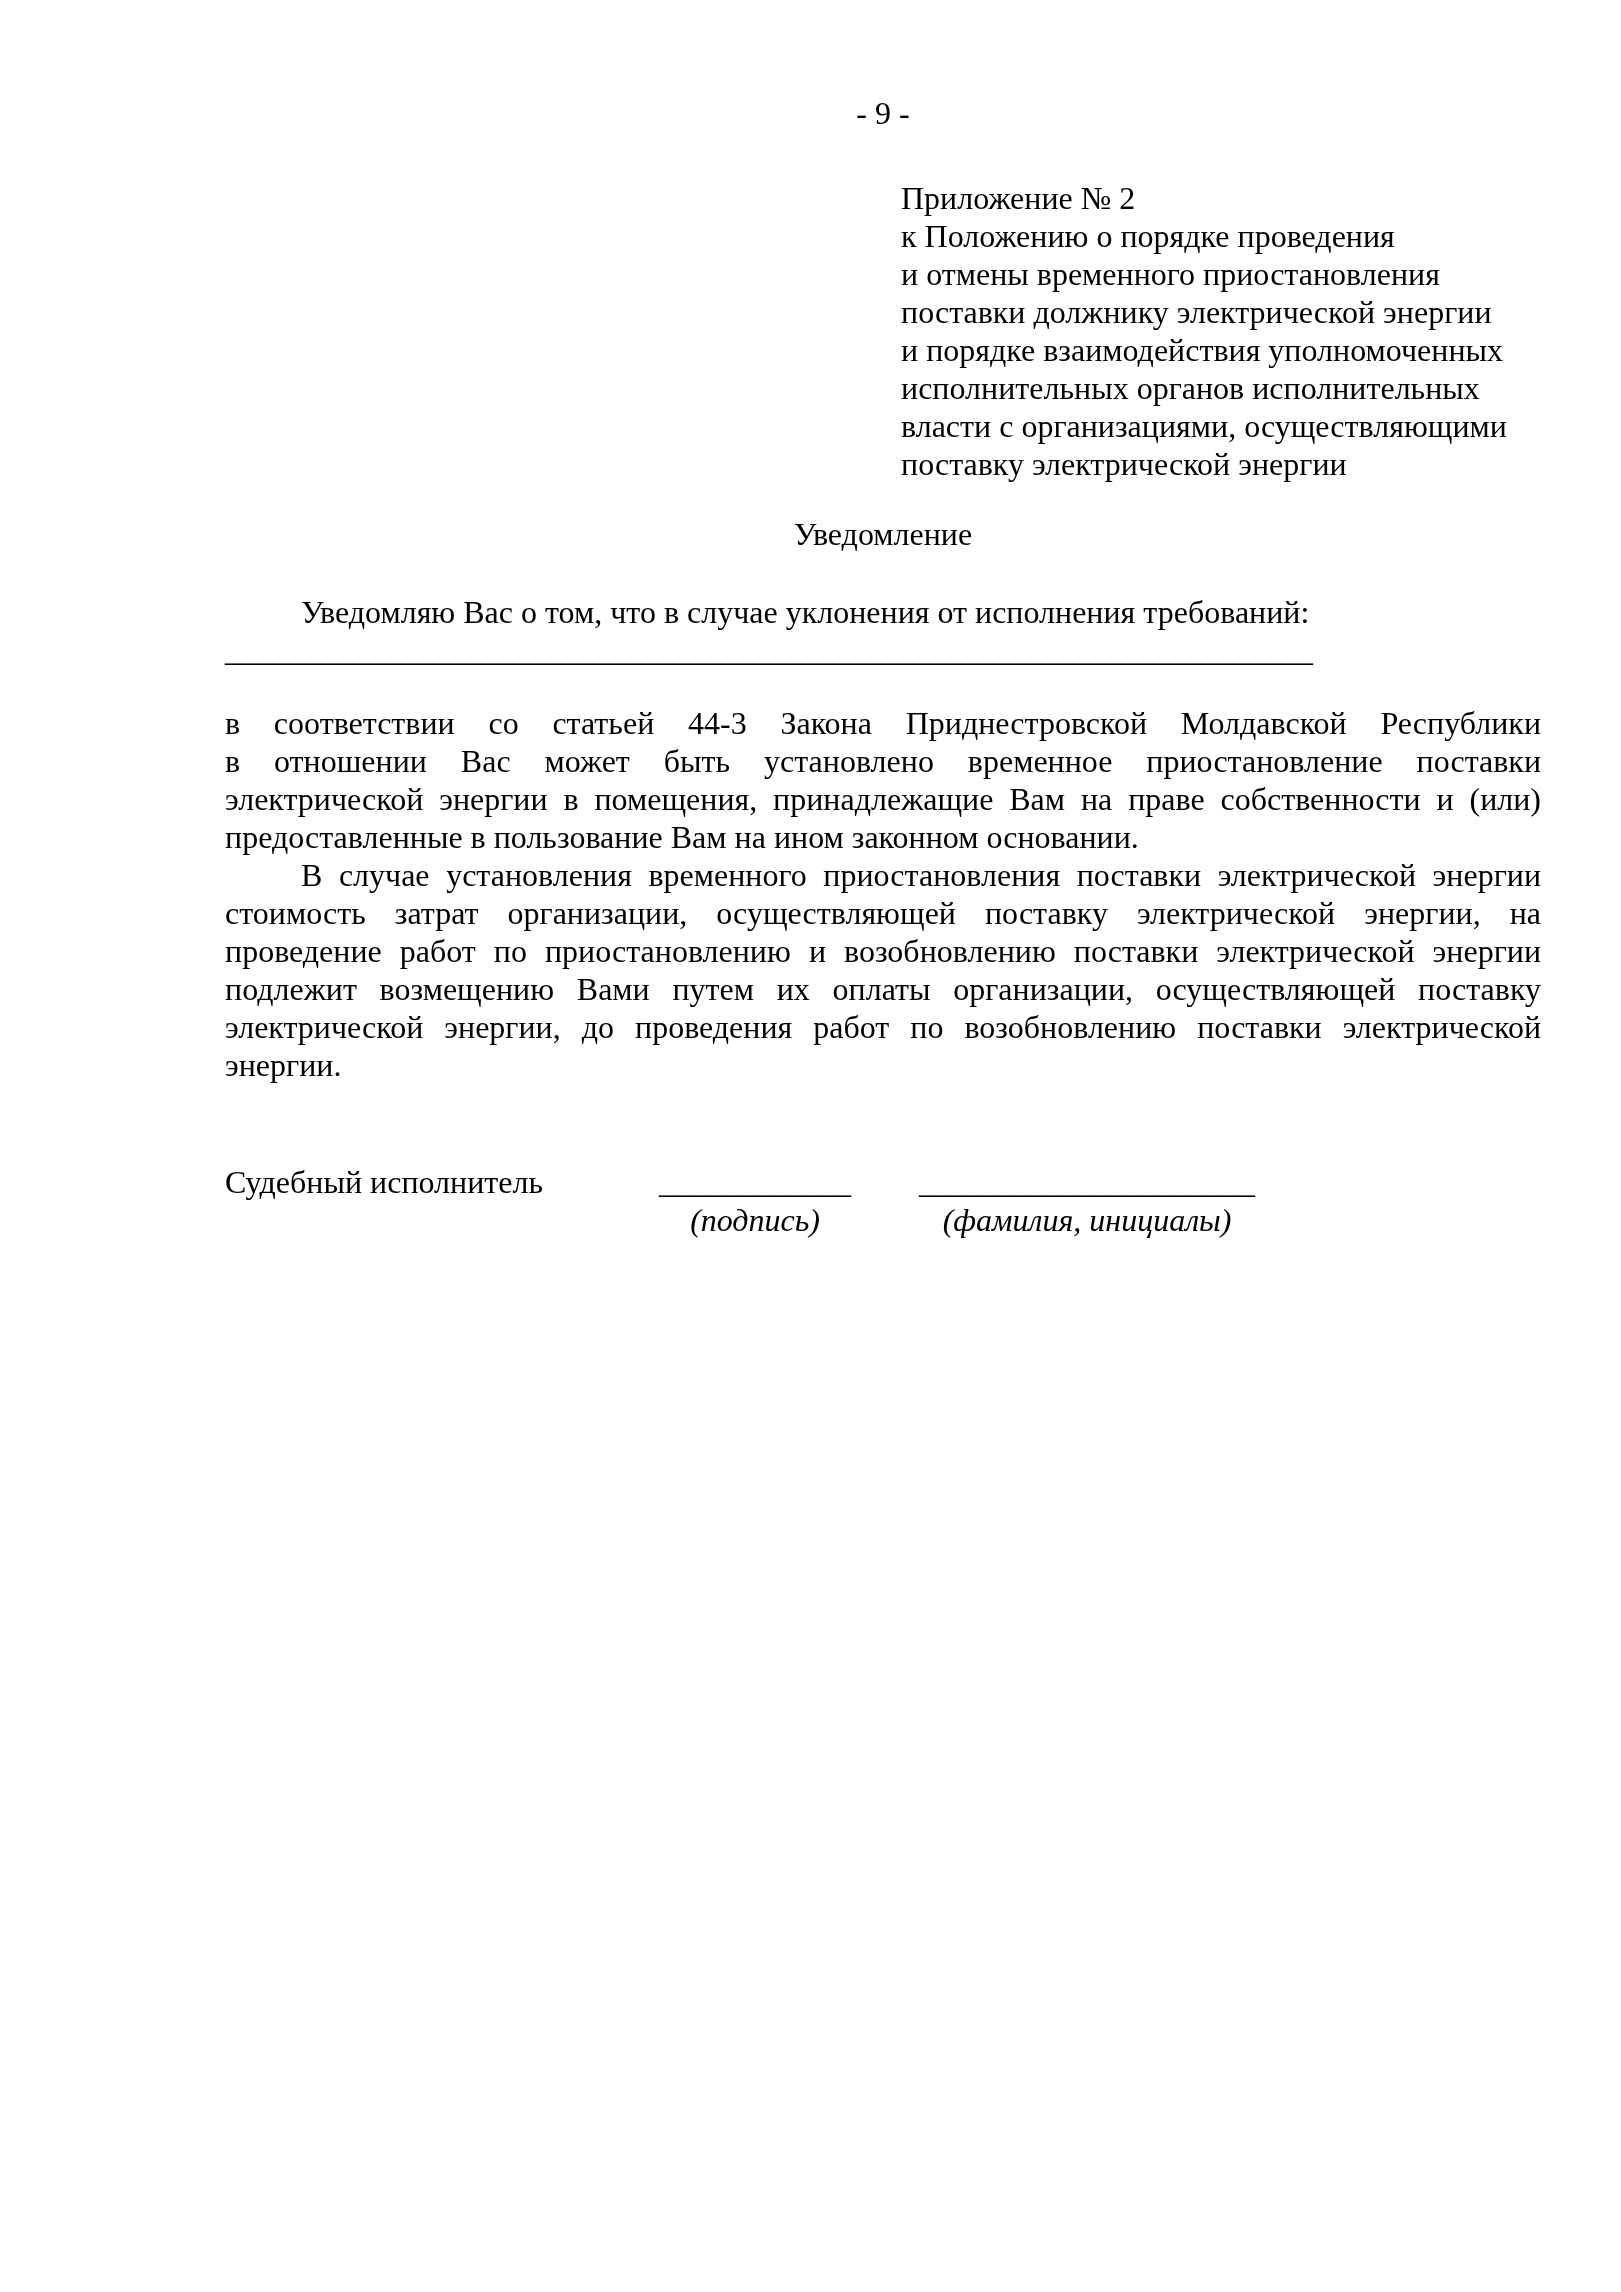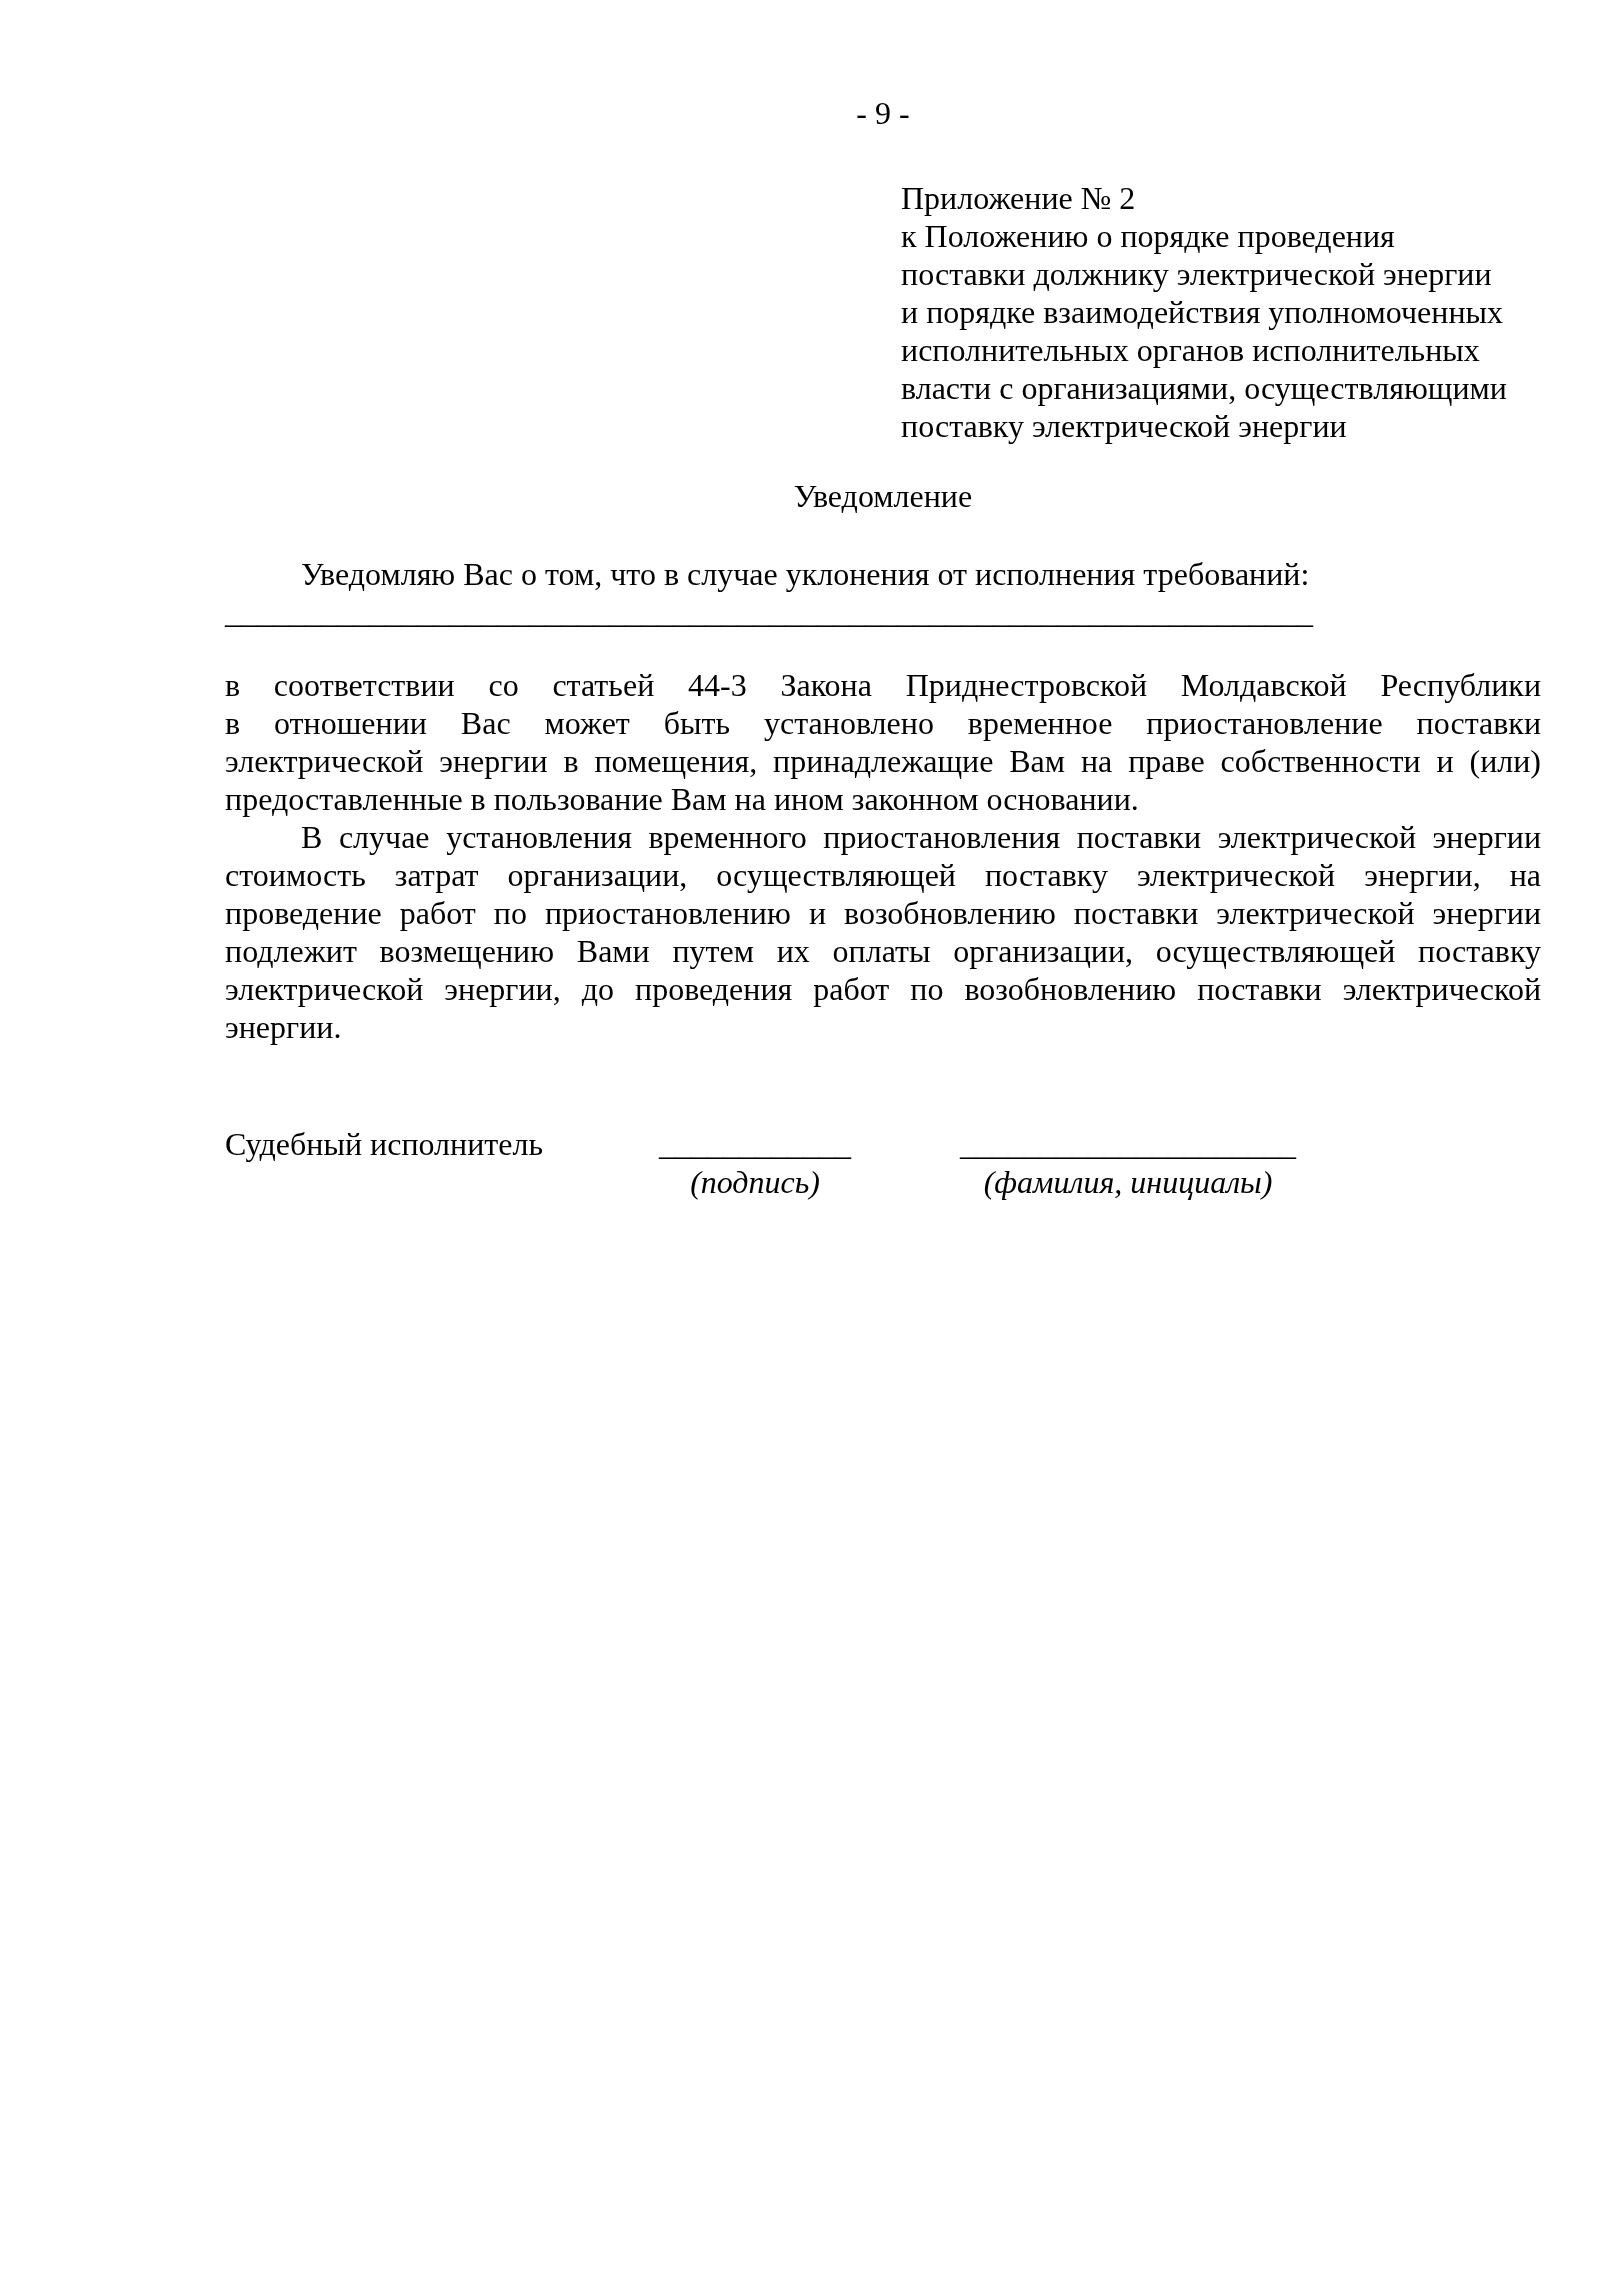--- a/index.html
+++ b/index.html
@@ -62,36 +62,37 @@
   }
   .sig-label {
     flex: 0 0 auto;
   }
   .sig-col {
     flex: 0 0 auto;
     text-align: center;
     white-space: nowrap;
   }
   .sig-col1 { margin-left: 116px; }
-  .sig-col2 { margin-left: 109px; }
+  .sig-col2 { margin-left: 68px; }
   .sig-caption {
     font-style: italic;
     text-align: center;
   }
 </style>
 </head>
 <body>
 
 <div class="page">
 
   <div class="page-number">- 9 -</div>
 
   <div class="appendix">
       <div>Приложение № 2</div>
       <div>к Положению о порядке проведения</div>
+      <div>и отмены временного приостановления</div>
       <div>поставки должнику электрической энергии</div>
       <div>и порядке взаимодействия уполномоченных</div>
       <div>исполнительных органов исполнительных</div>
       <div>власти с организациями, осуществляющими</div>
       <div>поставку электрической энергии</div>
     </div>
 
   <div class="doc-title">Уведомление</div>
 
   <div class="intro">Уведомляю Вас о том, что в случае уклонения от исполнения требований:</div>

